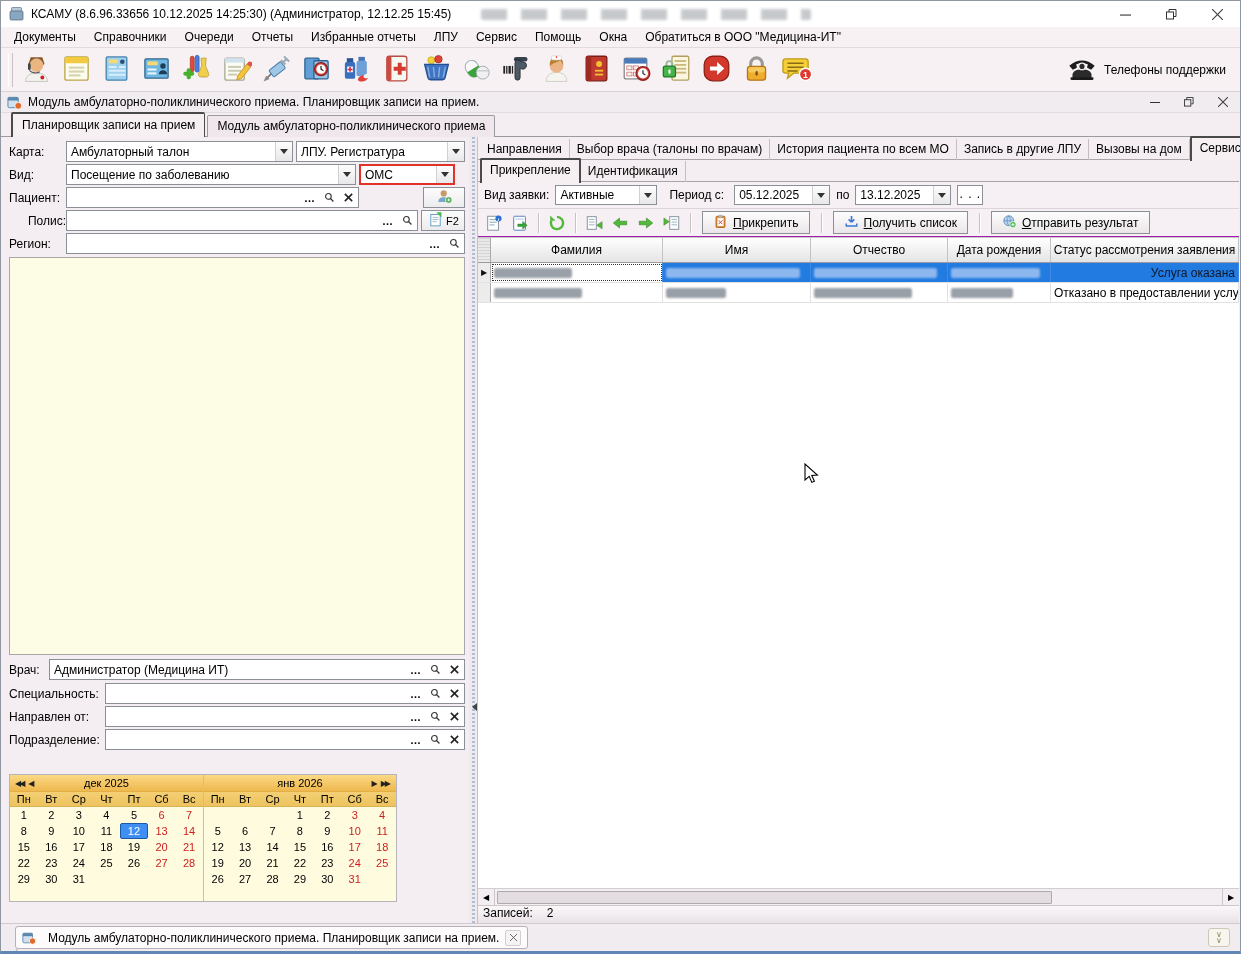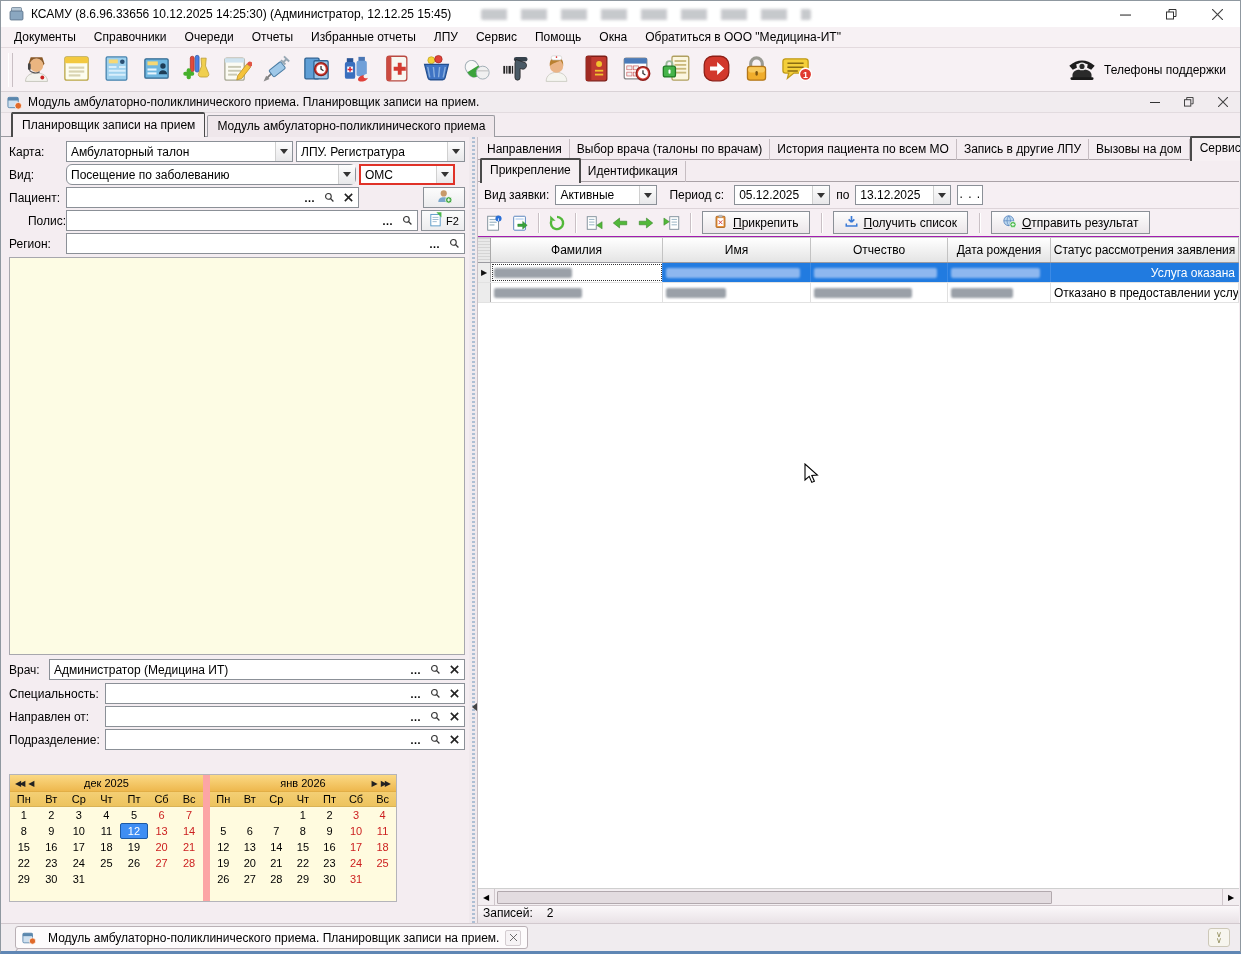--- a/index.html
+++ b/index.html
@@ -64,21 +64,21 @@
   .dots { font-weight:bold; letter-spacing:1px; font-size:11px; line-height:8px; }
   .side-btn { border:1px solid #8b9097; background:linear-gradient(#fcfcfc,#ececee); height:21px; display:flex; align-items:center; justify-content:center; margin-left:3px; }
   .side-btn svg { width:17px; height:17px; }
   .f2-label { font-size:11px; margin-left:2px; }
 
   .notes-area { position:absolute; left:8px; top:120px; width:456px; height:398px; background:#fdfce4; border:1px solid #a7a7ad; }
 
   
   .calendar { position:absolute; left:8px; top:637px; width:388px; height:128px; border:1px solid #b4b4ba; background:#fffbdf; display:flex; }
   .cal-month { width:50%; position:relative; }
-  .cal-month + .cal-month { border-left:7px solid #fca5a5; }
+  .cal-month + .cal-month { border-left:1px solid #fca5a5; }
   .cal-head { height:17px; background:linear-gradient(#fbd984,#eeb84e); display:flex; align-items:center; justify-content:center; position:relative; font-size:11px; border-bottom:1px solid #e2ae45;}
   .cal-nav { position:absolute; top:0; height:100%; display:flex; align-items:center; gap:3px; font-size:8px; color:#222; }
   .cal-nav.left { left:5px; } .cal-nav.right { right:5px; }
   .cal-nav span { cursor:default; }
   .cal-nav .dbl { letter-spacing:-2px; margin-right:2px; }
   .cal-week, .cal-row { display:flex; }
   .cal-week { height:15px; background:linear-gradient(#f4cf74,#edc35e); border-bottom:1px solid #d9b254; }
   .cal-week div { width:14.28%; text-align:center; font-size:11px; line-height:15px; }
   .cal-row div { width:14.28%; text-align:center; font-size:11px; line-height:16px; height:16px; }
   .cal-row .wkend { color:#cc1f1f; }
@@ -108,21 +108,21 @@
   .push-btn .bl::first-letter { text-decoration:underline; }
 
   
   .grid { flex:none; display:flex; flex-direction:column; }
   .g-head { display:flex; height:26px; background:linear-gradient(#ffffff,#e4e4e4); border-bottom:1px solid #9a9aa0; border-top:1px solid #c9c9c9; }
   .g-hcell { border-right:1px solid #c3c3c3; display:flex; align-items:center; justify-content:center; font-size:12px; position:relative; }
   .g-ind { width:13px; background:repeating-linear-gradient(0deg,#e9e9e9 0 2px,#d5d5d5 2px 3px); border-right:1px solid #aaa; }
   .sort-glyph { position:absolute; right:3px; top:8px; font-size:8px; color:#8a8a8a; }
   .g-row { display:flex; height:20px; border-bottom:1px solid #e2e2e2; }
   .g-cell { border-right:1px solid #e0e0e0; display:flex; align-items:center; padding:0 3px; overflow:hidden; }
-  .g-row.sel .g-cell { background:#217be0; border-right-color:#3c8ae5; color:#ffffff; }
+  .g-row.sel .g-cell { background:#217be0; border-right-color:#3c8ae5; color:#0f172a; }
   .g-row.sel .g-cell.focus { background:#fff; outline:1px dotted #333; outline-offset:-2px; }
   .g-rowind { width:13px; background:#ececec; border-right:1px solid #aaa; display:flex; align-items:center; justify-content:center; font-size:8px; color:#111; }
   .bar { height:10px; border-radius:2px; filter:blur(1.3px); background:#9aa0a8; }
   .g-row.sel .bar.blue { background:#8db7ef; }
   .status-txt { margin-left:auto; white-space:nowrap; }
 
   .filler { flex:1; background:#fff; }
 
   .hscroll { height:17px; flex:none; border-top:1px solid #cfcfcf; background:#f3eef1; display:flex; align-items:center; }
   .hs-btn { width:17px; height:100%; border-right:1px solid #cfc6cb; display:flex; align-items:center; justify-content:center; font-size:8px; background:#f3eef1; }
@@ -444,21 +444,21 @@
           <span class="dd-btn">
                 <svg viewBox="0 0 10 6">
                   <path d="M0 0h10L5 6z" fill="#333"></path>
                 </svg>
               </span>
         </div>
       </div>
 
       <div class="frow" style="top:27px; width:456px;">
         <span class="flabel" style="width:57px;">Вид:</span>
-        <div class="box combo" style="width:290px;border-radius:6px;">
+        <div class="box combo" style="width:290px;">
           <span class="combo-val">Посещение по заболеванию</span>
           <span class="dd-btn">
                 <svg viewBox="0 0 10 6">
                   <path d="M0 0h10L5 6z" fill="#333"></path>
                 </svg>
               </span>
         </div>
         <div class="box combo oms" style="width:96px; margin-left:3px;gap:15px;">
           <span class="combo-val">ОМС</span>
           <span class="dd-btn">

